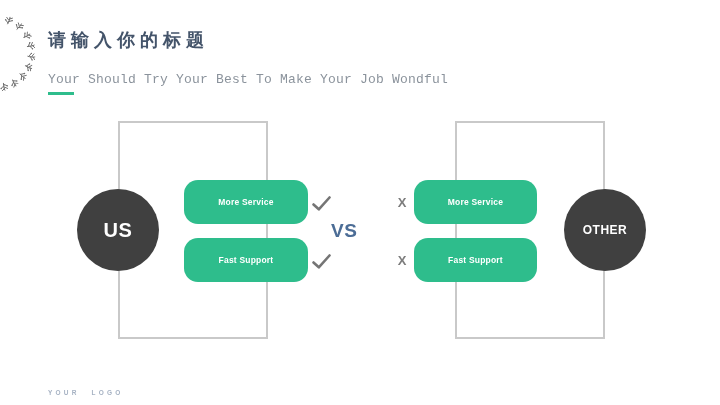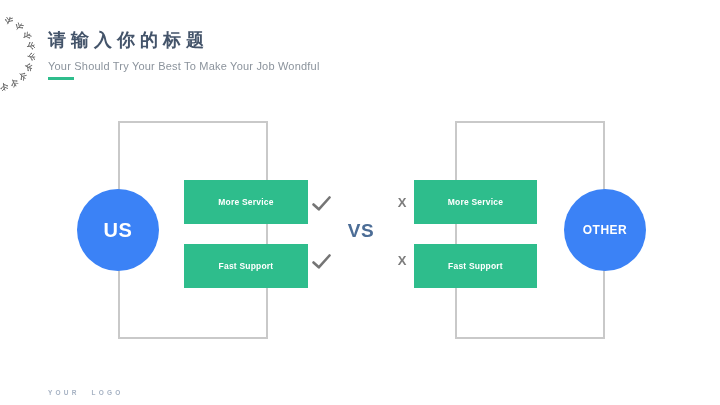--- a/index.html
+++ b/index.html
@@ -11,64 +11,64 @@
   }
 
   
   .wreath { position: absolute; left: -3px; top: 7px; }
   .title-block { position: absolute; left: 48px; top: 28px; }
   .title {
     font-size: 18px; font-weight: 600; color: #44546A;
     letter-spacing: 5px; line-height: 24px;
   }
   .subtitle {
-    margin-top: 8px; font-size: 11px; color: #8B939C; letter-spacing: 0.2px;
+    margin-top: 20px; font-size: 13px; color: #8B939C; letter-spacing: 0.2px; font-family: Liberation Mono, monospace;
   }
   .underline { margin-top: 5px; width: 26px; height: 2.5px; background: #2EBD8C; }
 
   
   .frame {
     position: absolute; top: 121px; width: 150px; height: 218px;
     border: 2px solid #C9C9C9; background: transparent;
   }
   .frame.left  { left: 118px; }
   .frame.right { left: 455px; }
 
   .circle {
     position: absolute; top: 189px; width: 82px; height: 82px;
-    border-radius: 50%; background: #3b82f6; color: #ffffff;
+    border-radius: 50%; background: #404040; color: #ffffff;
     display: flex; align-items: center; justify-content: center;
     font-weight: 700;
   }
   .circle.us    { left: 77px;  font-size: 20px; letter-spacing: 0.5px; }
   .circle.other { left: 564px; font-size: 12px; letter-spacing: 0.5px; }
 
   .bar {
     position: absolute; height: 44px; background: #2EBD8C; color: #ffffff;
     display: flex; align-items: center; justify-content: center;
-    font-size: 8.5px; font-weight: 700; letter-spacing: 0.2px;
+    font-size: 8.5px; font-weight: 700; letter-spacing: 0.2px; border-radius: 14px;
   }
   .bar.l { left: 184px; width: 124px; }
   .bar.r { left: 414px; width: 123px; }
   .row1 { top: 180px; }
-  .row2 { top: 244px; }
+  .row2 { top: 238px; }
 
   .mark-check { position: absolute; left: 312px; width: 19px; height: 15px; }
   .mark-check.m1 { top: 196px; }
   .mark-check.m2 { top: 254px; }
 
   .mark-x {
     position: absolute; left: 395px; width: 14px; text-align: center;
     color: #7D7D7D; font-size: 13px; font-weight: 600; line-height: 13px;
   }
   .mark-x.m1 { top: 196px; }
   .mark-x.m2 { top: 254px; }
 
   .vs {
-    position: absolute; left: 331px; top: 220px; width: 60px; text-align: center;
+    position: absolute; left: 331px; top: 220px; width: 60px; text-align: left;
     font-size: 19px; font-weight: 700; color: #4C6D96; letter-spacing: 0.5px;
   }
 
   
   .footer-logo {
     position: absolute; left: 48px; top: 389px;
     font-size: 6.5px; color: #A6B2C3; letter-spacing: 3.2px; word-spacing: 7px;
     font-weight: 600;
   }
   .page-number {

